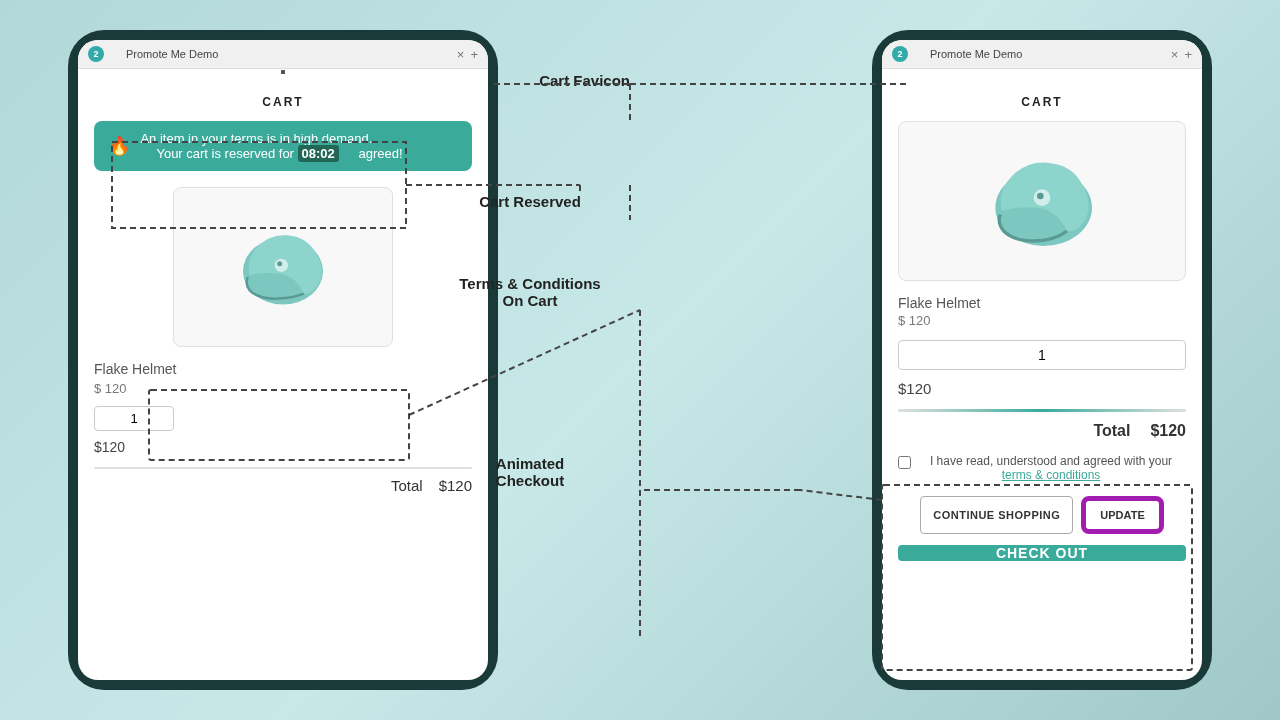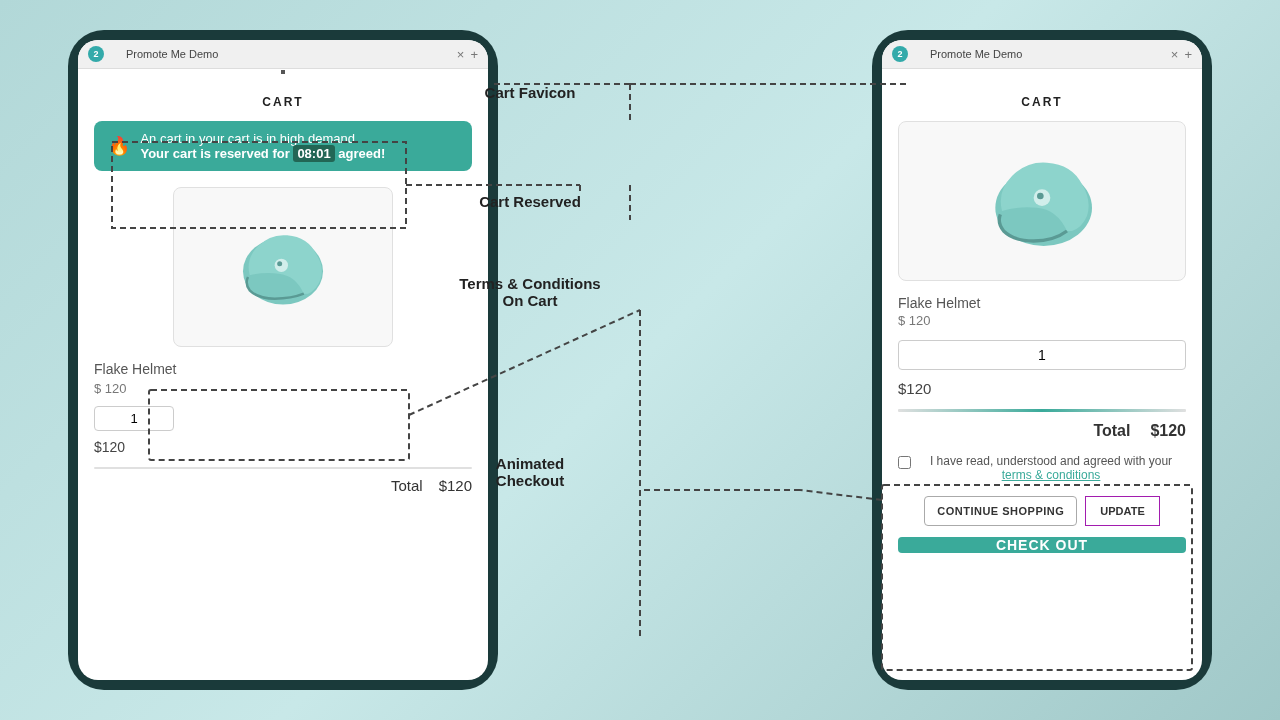--- a/index.html
+++ b/index.html
@@ -111,21 +111,22 @@
       color: #fff;
       font-size: 13px;
     }
 
     .alert-banner .fire-icon {
       font-size: 18px;
       flex-shrink: 0;
     }
 
     .alert-text strong {
-      font-weight: 700;
+      font-weight: 400;
+      margin-left: 16px;
     }
 
     .timer {
       background: #226655;
       color: #fff;
       padding: 1px 4px;
       border-radius: 3px;
       font-weight: bold;
     }
 
@@ -282,27 +283,27 @@
       color: #333;
       font-size: 11px;
       font-weight: 600;
       padding: 8px 12px;
       border-radius: 4px;
       cursor: pointer;
       letter-spacing: 0.5px;
     }
 
     .btn-update {
-      border: 1px solid #a21caf;
+      border: 5px solid #a21caf;
       background: #fff;
       color: #333;
       font-size: 11px;
       font-weight: 600;
       padding: 8px 14px;
-      border-radius: 0;
+      border-radius: 8px;
       cursor: pointer;
     }
 
     .btn-checkout {
       width: 100%;
       background: #3aaa9a;
       color: #fff;
       border: none;
       border-radius: 4px;
       font-size: 14px;
@@ -337,23 +338,23 @@
       <div style="width:4px;height:4px;background:#555;border-radius:50;"></div>
     </div>
 
     <div class="cart-page">
       <div class="cart-title">CART</div>
 
       
       <div class="alert-banner">
         <span class="fire-icon">🔥</span>
         <div class="alert-text">
-          <span>An cart in your cart is in high demand.</span><br>
+          <span>An item in your terms is in high demand.</span><br>
           <strong>Your cart is reserved for</strong>
-          <span class="timer">08:01</span>
+          <span class="timer">08:02</span>
           <strong>agreed!</strong>
         </div>
       </div>
 
       
       <div class="product-image-box">
         <svg class="helmet-svg" viewBox="0 0 120 100" xmlns="http://www.w3.org/2000/svg">
           <ellipse cx="60" cy="55" rx="48" ry="40" fill="#7cc8c0"></ellipse>
           <path d="M20 60 Q15 40 30 25 Q45 10 65 12 Q90 14 100 35 Q110 50 105 65 Q100 78 90 82 L85 82 Q75 60 55 58 Q35 56 20 60Z" fill="#8dd4cc"></path>
           <ellipse cx="58" cy="48" rx="8" ry="8" fill="#fff" opacity="0.6"></ellipse>
@@ -442,21 +443,21 @@
         <button class="btn-continue">CONTINUE SHOPPING</button>
         <button class="btn-update">UPDATE</button>
       </div>
 
       
       <button class="btn-checkout">CHECK OUT</button>
     </div>
   </div>
 </div>
 
-<div class="annotation" style="top:84px; left:430px; width:200px;">
+<div class="annotation" style="top:72px; left:430px; width:200px;text-align:right;">
   <span>Cart Favicon</span>
 </div>
 
 <div class="annotation" style="top:193px; left:430px; width:200px;">
   <span>Cart Reserved</span>
 </div>
 
 <div class="annotation" style="top:275px; left:420px; width:220px;">
   <span>Terms &amp; Conditions<br>On Cart</span>
 </div>

